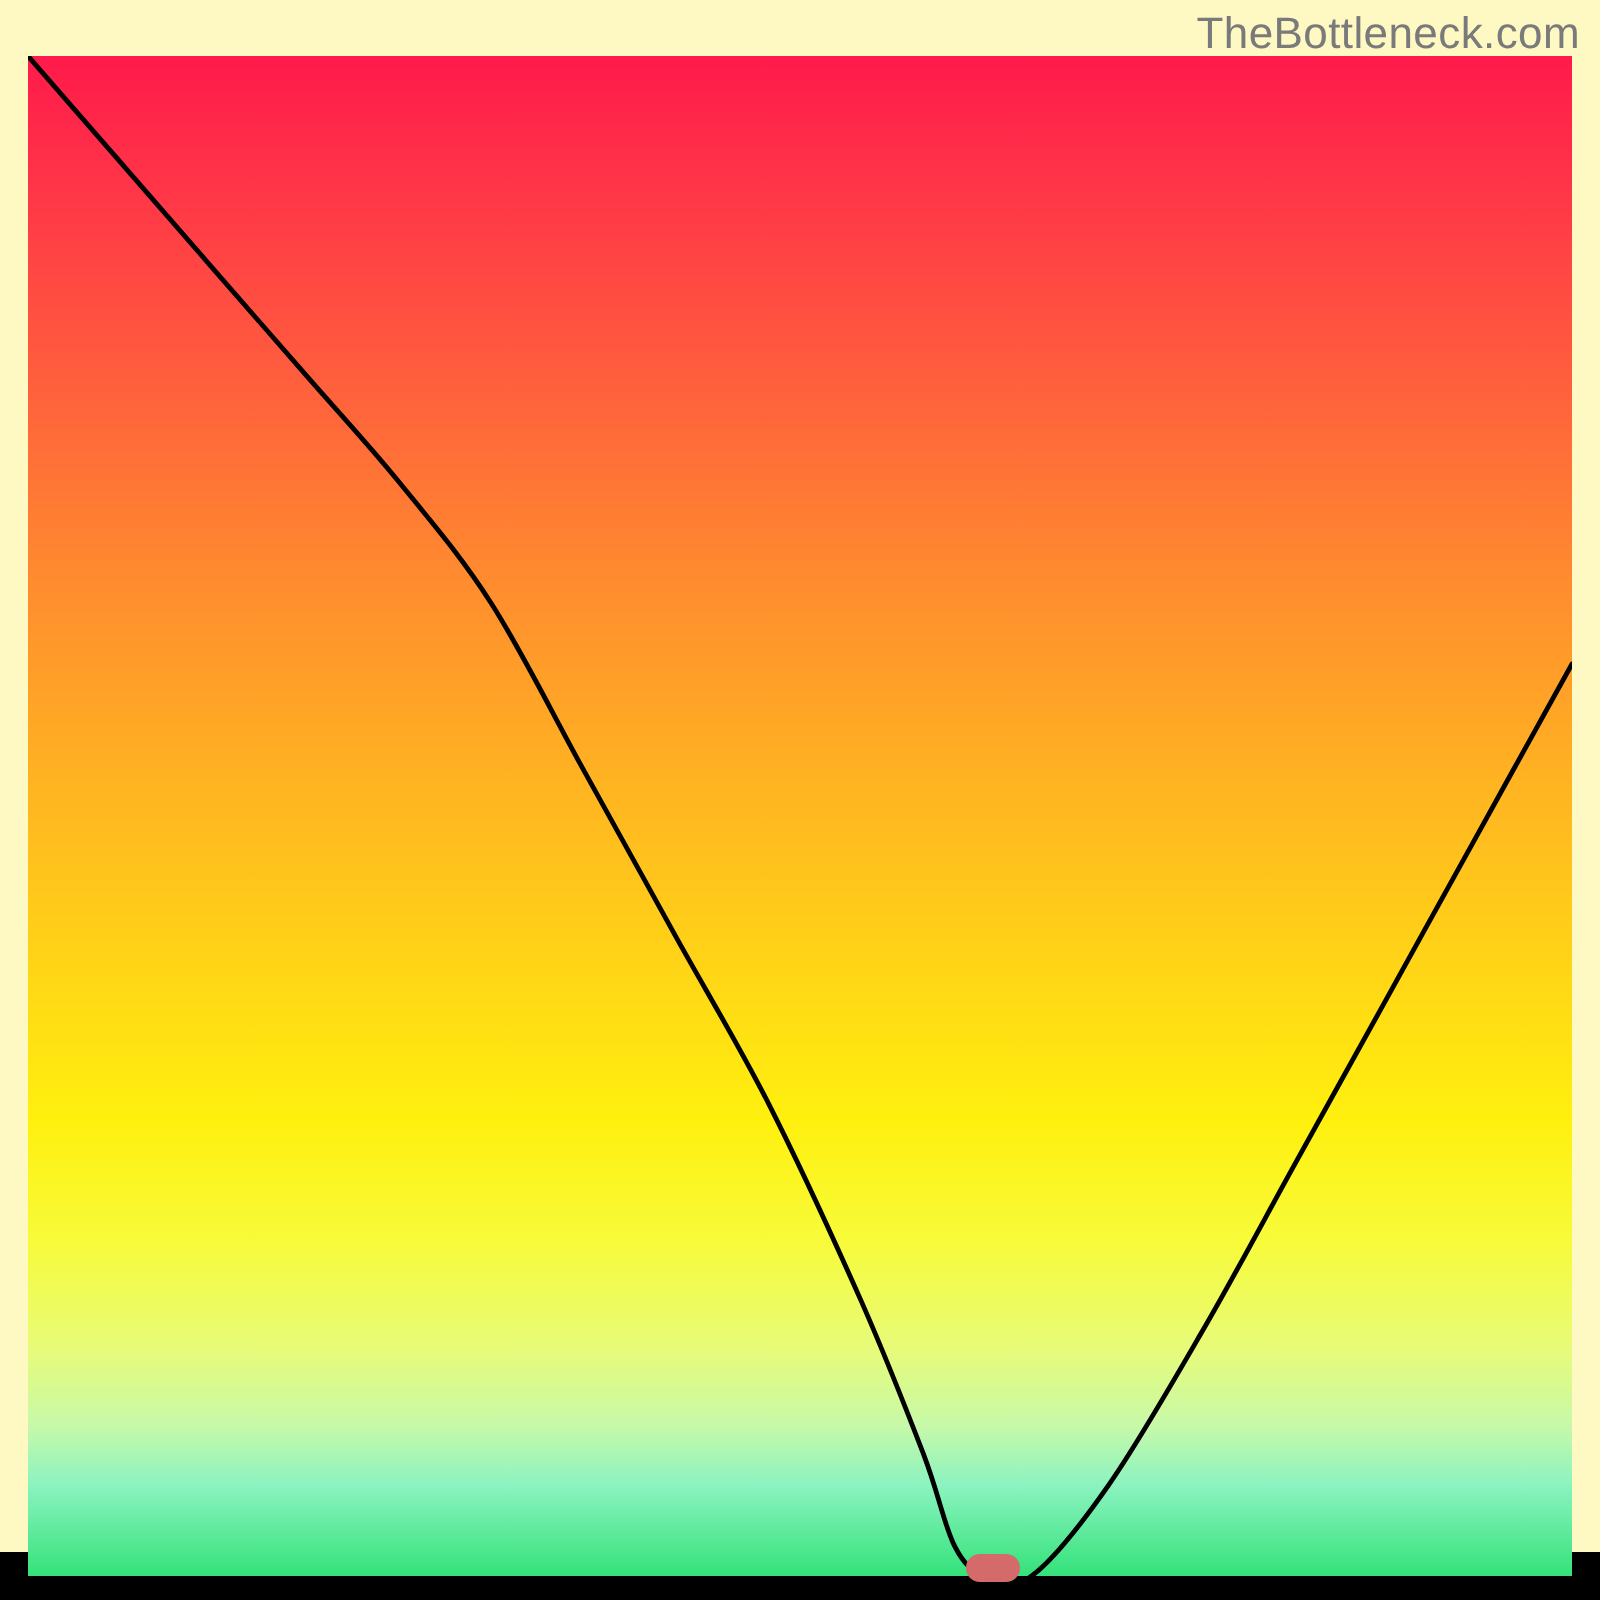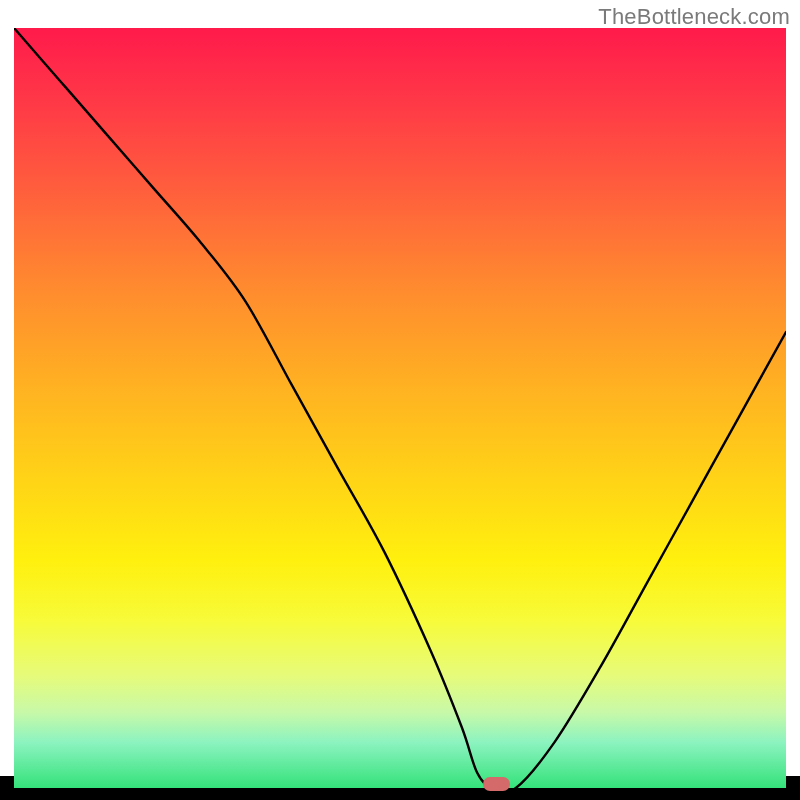--- a/index.html
+++ b/index.html
@@ -8,21 +8,21 @@
     width: 800px;
     height: 800px;
     background: #000;
     overflow: hidden;
     font-family: Arial, Helvetica, sans-serif;
   }
   .frame {
     position: relative;
     width: 800px;
     height: 776px;
-    background: #ffffff;
+    background: #fef9c3;
   }
   .watermark {
     position: absolute;
     top: 4px;
     right: 10px;
     color: #7a7a7a;
     font-size: 22px;
     letter-spacing: 0.2px;
     z-index: 10;
   }

